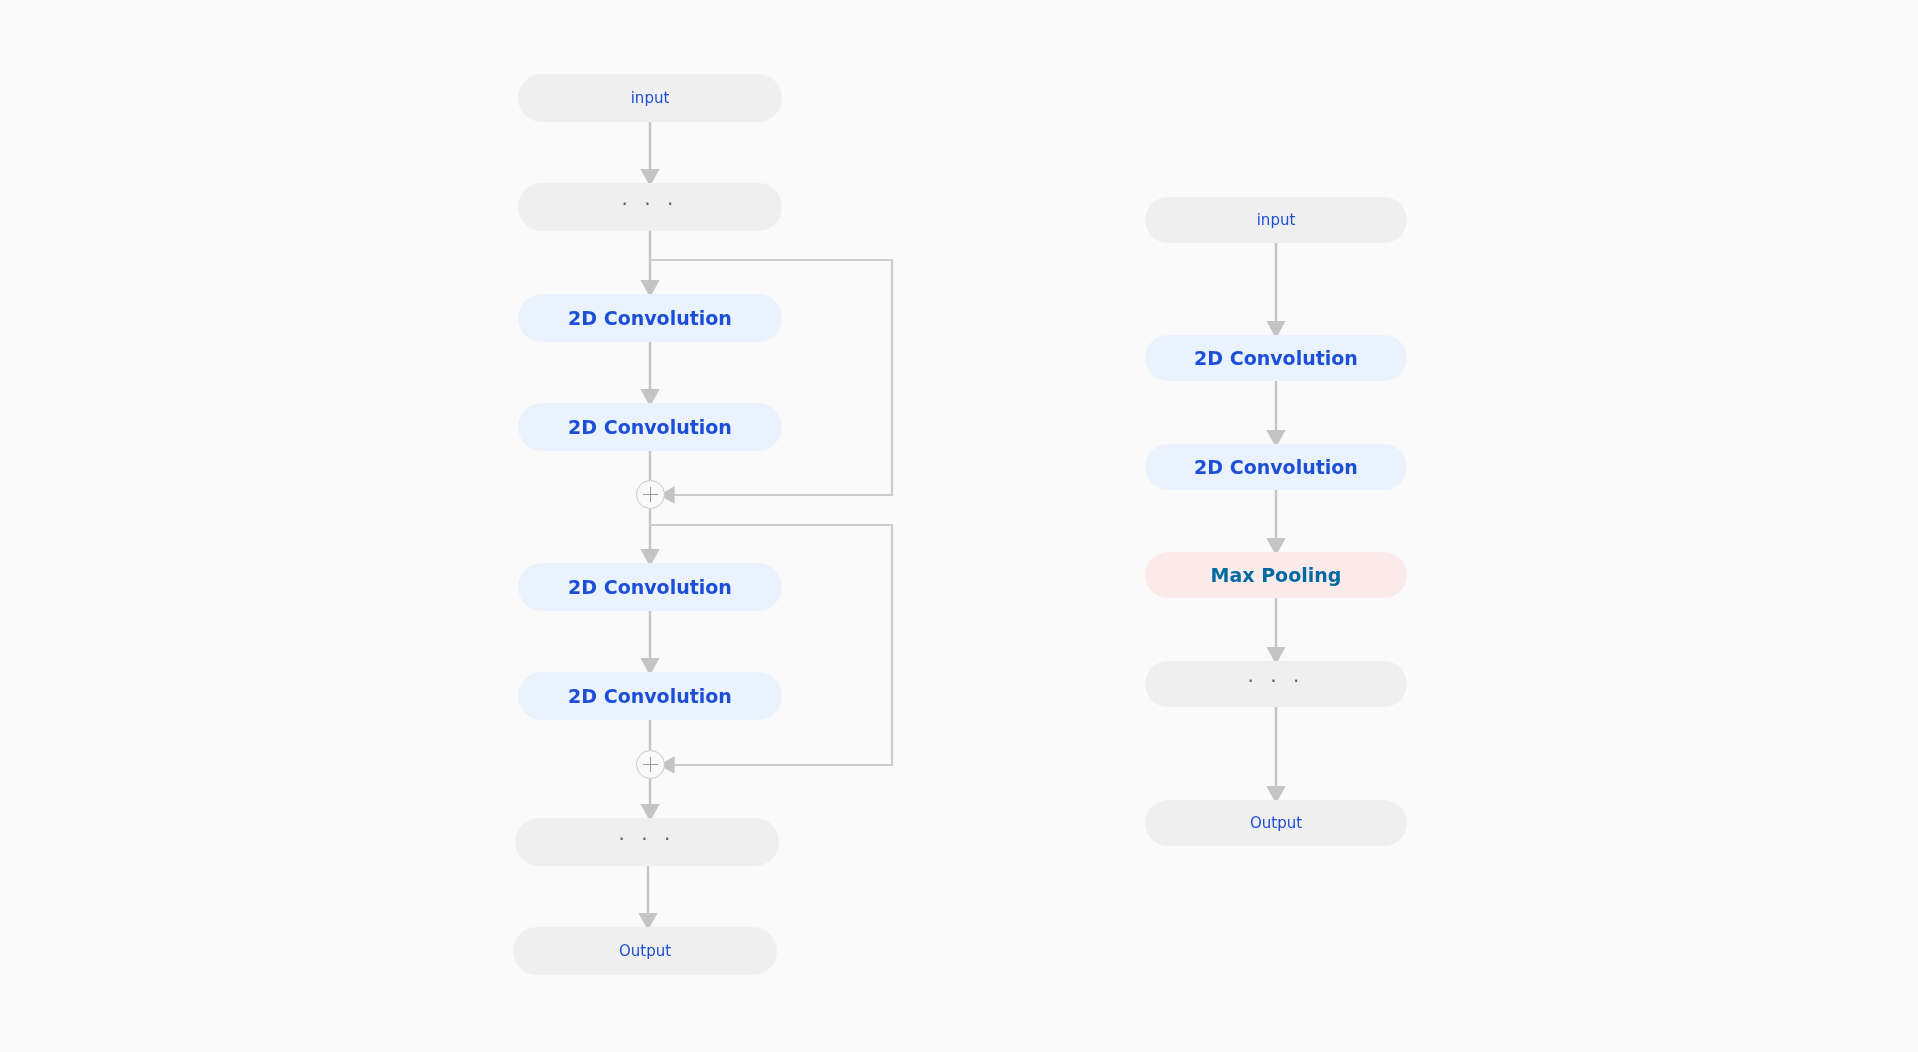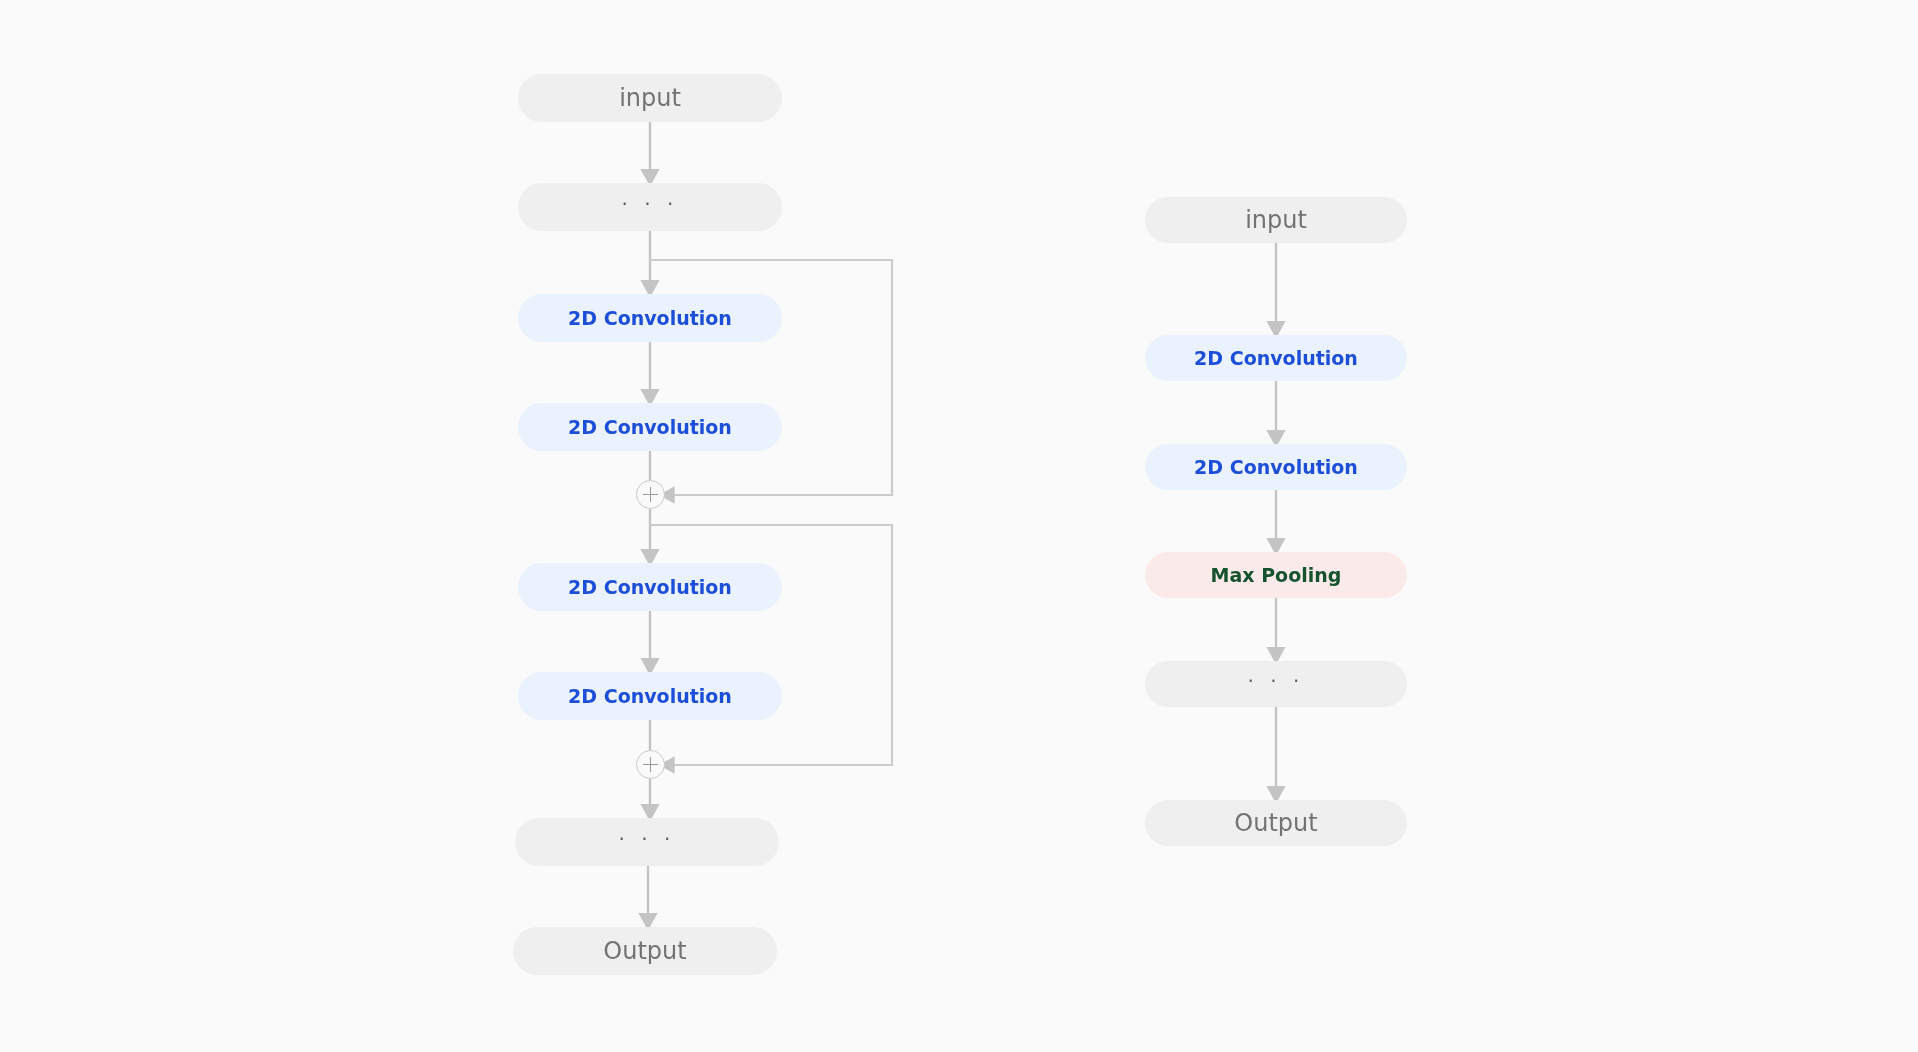--- a/index.html
+++ b/index.html
@@ -34,33 +34,33 @@
     border-radius: 24px;
     display: flex;
     align-items: center;
     justify-content: center;
     text-align: center;
     line-height: 1;
     white-space: nowrap;
   }
   .node.neutral {
     background: #efefef;
-    color: #737373;
-    font-size: 24px;
+    color: #1d4ed8;
+    font-size: 15px;
     font-weight: 400;
   }
   .node.conv {
     background: #e9f2fd;
     color: #1d4ed8;
     font-size: 19px;
     font-weight: 600;
   }
   .node.pool {
     background: #fbeaea;
-    color: #14532d;
+    color: #0369a1;
     font-size: 19px;
     font-weight: 600;
   }
   .node.ellipsis {
     letter-spacing: 5px;
     font-size: 20px;
     color: #5a5f64;
     padding-bottom: 6px;
   }
   .addnode {

